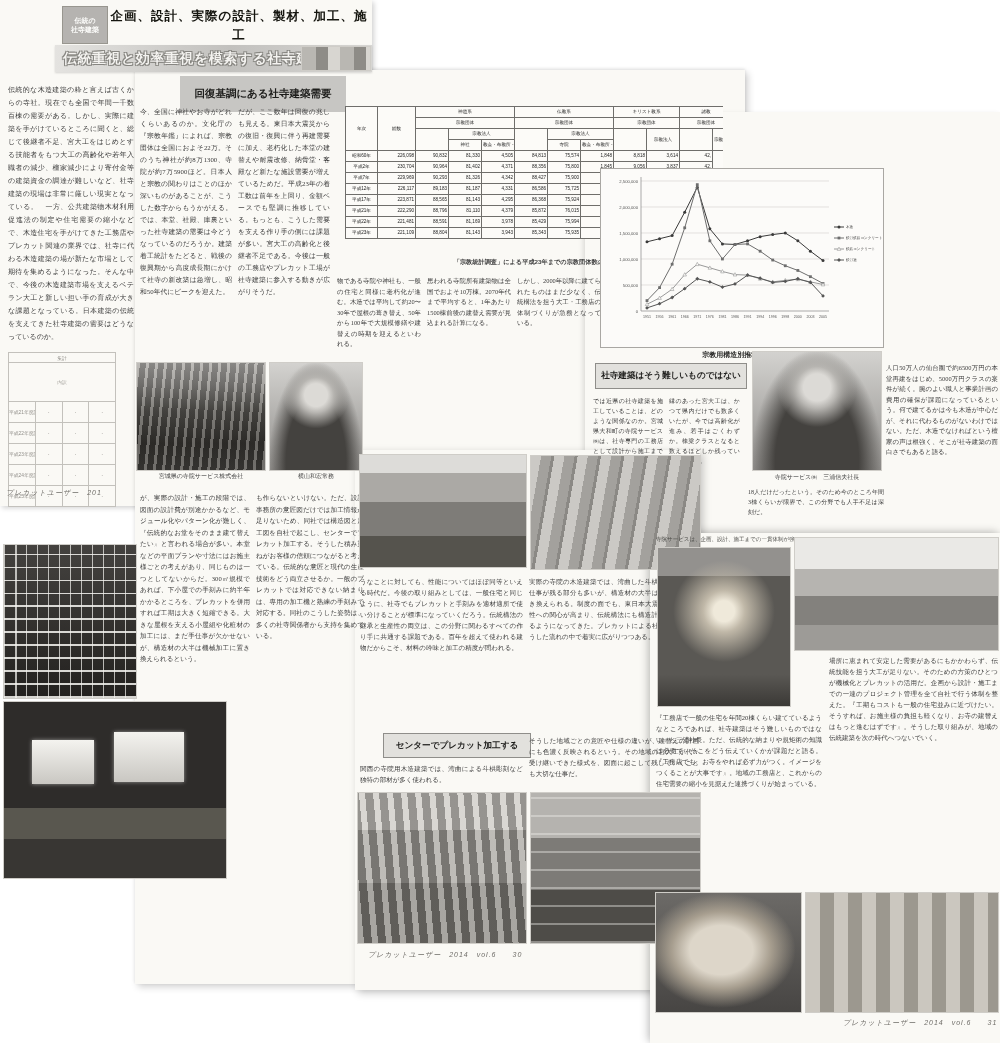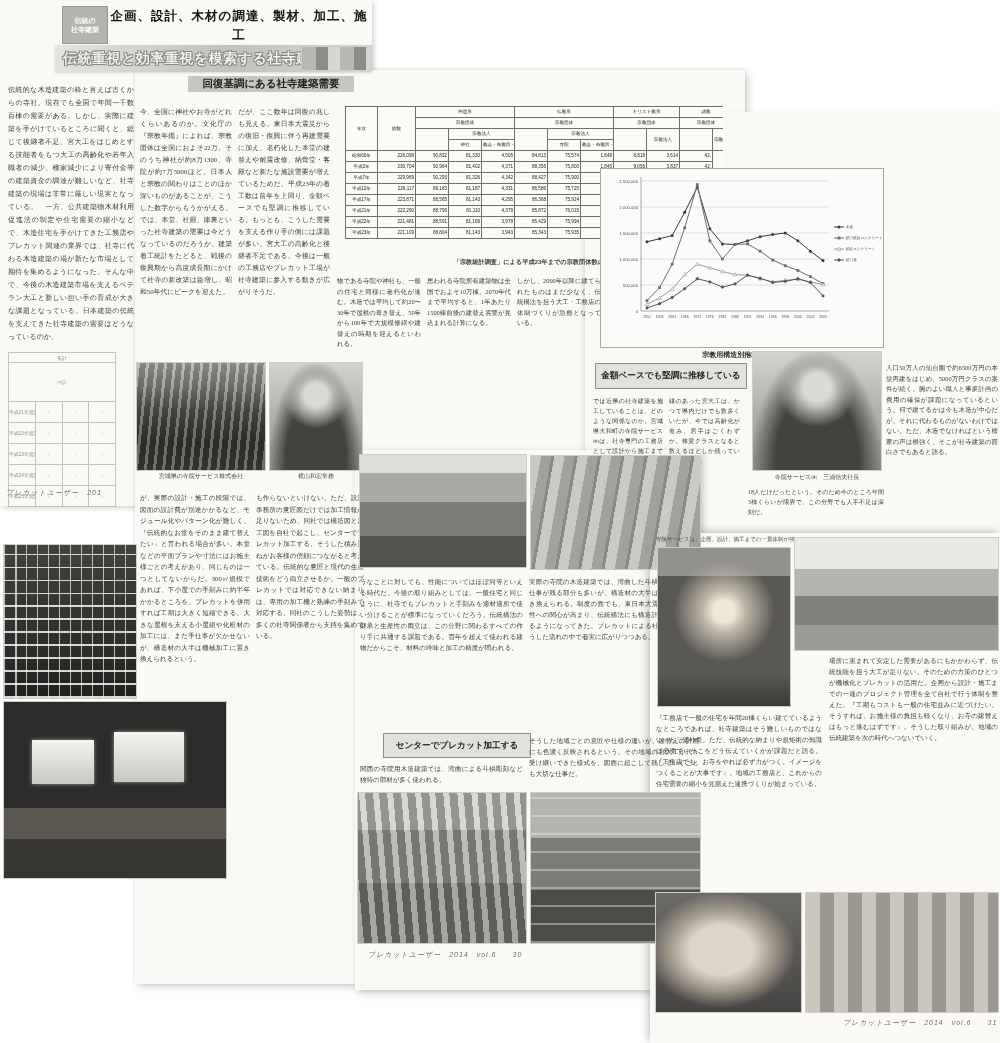--- a/index.html
+++ b/index.html
@@ -91,21 +91,21 @@
   <div class="paper" style="left:135px;top:70px;width:610px;height:914px;box-shadow:0 -1px 3px rgba(0,0,0,.10),3px 3px 7px rgba(0,0,0,.18);"></div>
   <div class="paper" style="left:585px;top:112px;width:415px;height:436px;box-shadow:-2px 2px 5px rgba(0,0,0,.12);"></div>
   <div class="paper" style="left:355px;top:450px;width:345px;height:540px;box-shadow:3px 3px 8px rgba(0,0,0,.22);"></div>
   <div class="paper" style="left:650px;top:533px;width:350px;height:510px;box-shadow:-3px -2px 8px rgba(0,0,0,.18),3px 3px 8px rgba(0,0,0,.18);"></div>
 
   <div class="badge z" style="left:62px;top:6px;width:44px;height:36px;">
     <span>伝統の</span>
     <span>社寺建築</span>
   </div>
   <div class="banner" style="left:110px;top:7px;width:258px;">
-    <div>企画、設計、木材の調達、製材、加工、施工</div>
+    <div>企画、設計、実際の設計、製材、加工、施工</div>
     <div>一連のプロジェクト管理を全て自社で！</div>
   </div>
   <div class="strip" style="left:55px;top:45px;width:317px;height:27px;">
     <span class="strip-title">伝統重視と効率重視を模索する社寺建築</span>
     <div class="ph ph-collage" style="left:247px;top:2px;width:68px;height:23px;"></div>
   </div>
   <div class="jtxt" style="left:8px;top:84px;width:126px;height:262px;font-size:7px;line-height:13px;">伝統的な木造建築の粋と言えば古くからの寺社。現在でも全国で年間一千数百棟の需要がある。しかし、実際に建築を手がけているところに聞くと、総じて後継者不足、宮大工をはじめとする技能者をもつ大工の高齢化や若年入職者の減少、檀家減少により寄付金等の建築資金の調達が難しいなど、社寺建築の現場は非常に厳しい現実となっている。　一方、公共建築物木材利用促進法の制定や住宅需要の縮小などで、木造住宅を手がけてきた工務店やプレカット関連の業界では、社寺に代わる木造建築の場が新たな市場として期待を集めるようになった。そんな中で、今後の木造建築市場を支えるベテラン大工と新しい担い手の育成が大きな課題となっている。日本建築の伝統を支えてきた社寺建築の需要はどうなっているのか。</div>
 
   <div class="z" style="left:8px;top:352px;width:108px;height:122px;">
     <table id="mini-table">
@@ -146,21 +146,21 @@
             <th style="width: 58px;">平成25年度計</th>
             <td>・</td>
             <td>・</td>
             <td>・</td>
           </tr>
         </tbody>
     </table>
   </div>
   <div class="footer" style="left:6px;top:488px;">プレカットユーザー　201</div>
 
-  <div class="hbox fill" style="left:188px;top:76px;width:166px;height:16px;font-size:10.5px;">回復基調にある社寺建築需要</div>
+  <div class="hbox fill" style="left:180px;top:76px;width:166px;height:36px;font-size:10.5px;">回復基調にある社寺建築需要</div>
 
   <div class="jtxt" style="left:140px;top:106px;width:92px;height:252px;font-size:6.8px;line-height:12px;">今、全国に神社やお寺がどれくらいあるのか。文化庁の『宗教年鑑』によれば、宗教団体は全国におよそ22万。そのうち神社が約8万1300、寺院が約7万5900ほど。日本人と宗教の関わりはことのほか深いものがあることが、こうした数字からもうかがえる。では、本堂、社殿、庫裏といった社寺建築の需要は今どうなっているのだろうか。建築着工統計をたどると、戦後の復興期から高度成長期にかけて社寺の新改築は急増し、昭和50年代にピークを迎えた。</div>
   <div class="jtxt" style="left:238px;top:106px;width:92px;height:252px;font-size:6.8px;line-height:12px;">だが、ここ数年は回復の兆しも見える。東日本大震災からの復旧・復興に伴う再建需要に加え、老朽化した本堂の建替えや耐震改修、納骨堂・客殿など新たな施設需要が増えているためだ。平成23年の着工数は前年を上回り、金額ベースでも堅調に推移している。もっとも、こうした需要を支える作り手の側には課題が多い。宮大工の高齢化と後継者不足である。今後は一般の工務店やプレカット工場が社寺建築に参入する動きが広がりそうだ。</div>
 
   <div id="stat-wrap" style="left:345px;top:106px;width:378px;height:134px;">
     <table id="stat-table">
         <colgroup>
           <col style="width: 32px;">
           <col style="width: 38px;">
           <col style="width: 33px;">
@@ -437,21 +437,21 @@
         <line x1="233" y1="80" x2="243" y2="80" stroke="#9a9a9a" stroke-width="1"></line>
         <path d="M238 78.1L239.8 81.4L236.2 81.4Z" fill="#fbfaf8" stroke="#9a9a9a" stroke-width="0.6"></path>
         <text x="245" y="81.4" font-size="3.6" fill="#333">鉄筋コンクリート</text>
         <line x1="233" y1="91" x2="243" y2="91" stroke="#555555" stroke-width="1"></line>
         <path d="M238 89.1L239.9 91L238 92.9L236.1 91Z" fill="#555555"></path>
         <text x="245" y="92.4" font-size="3.6" fill="#333">鉄骨造</text>
       </svg>
   </div>
   <div class="chart-cap" style="left:600px;top:350px;width:282px;">宗教用構造別推移グラフ</div>
 
-  <div class="hbox line" style="left:595px;top:363px;width:150px;height:24px;font-size:8.6px;">金額ベースでも堅調に推移している</div>
+  <div class="hbox line" style="left:595px;top:363px;width:150px;height:24px;font-size:8.6px;">社寺建築はそう難しいものではない</div>
 
   <div class="jtxt" style="left:593px;top:396px;width:70px;height:134px;font-size:6px;line-height:10px;">では近県の社寺建築を施工していることは、どのような関係なのか。宮城県大和町の寺院サービス㈱は、社寺専門の工務店として設計から施工までを一貫して手がけてきた。県内はもとより近県の寺院からも依頼が絶えないという。</div>
   <div class="jtxt" style="left:669px;top:396px;width:71px;height:134px;font-size:6px;line-height:10px;">縁のあった宮大工は、かつて県内だけでも数多くいたが、今では高齢化が進み、若手はごくわずか。棟梁クラスとなると数えるほどしか残っていないという。</div>
 
   <div class="ph ph-portrait" style="left:753px;top:352px;width:128px;height:118px;"></div>
   <div class="cap" style="left:748px;top:474px;width:138px;">寺院サービス㈱　三浦信夫社長</div>
   <div class="jtxt" style="left:748px;top:487px;width:136px;height:44px;font-size:6px;line-height:10px;">18人だけだったという。そのため今のところ年間3棟くらいが限界で、この分野でも人手不足は深刻だ。</div>
   <div class="jtxt" style="left:886px;top:363px;width:112px;height:168px;font-size:6.4px;line-height:10.5px;">人口50万人の仙台圏で約6500万円の本堂再建をはじめ、5000万円クラスの案件が続く。腕のよい職人と事業計画の費用の確保が課題になっているという。何で建てるかは今も木造が中心だが、それに代わるものがないわけではない。ただ、木造でなければという檀家の声は根強く、そこが社寺建築の面白さでもあると語る。</div>
 
   <div class="ph ph-workshop" style="left:360px;top:455px;width:166px;height:112px;"></div>

